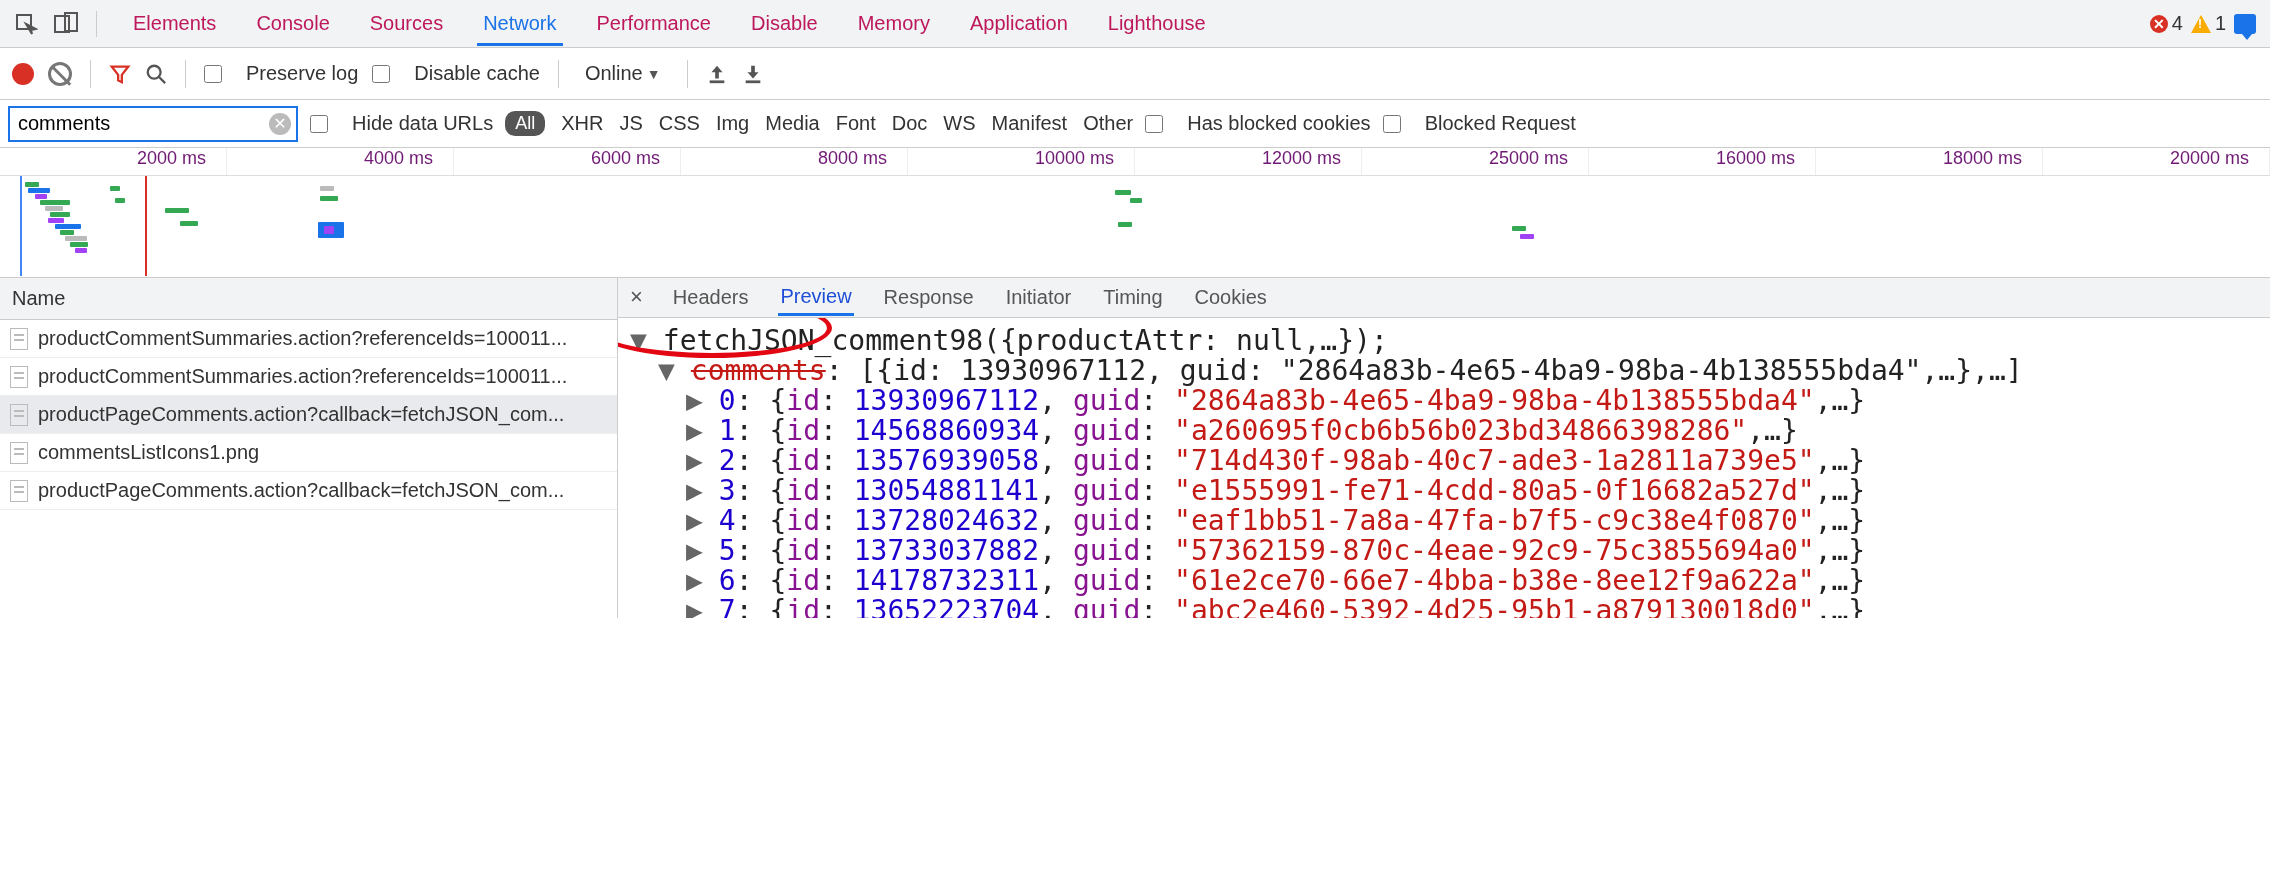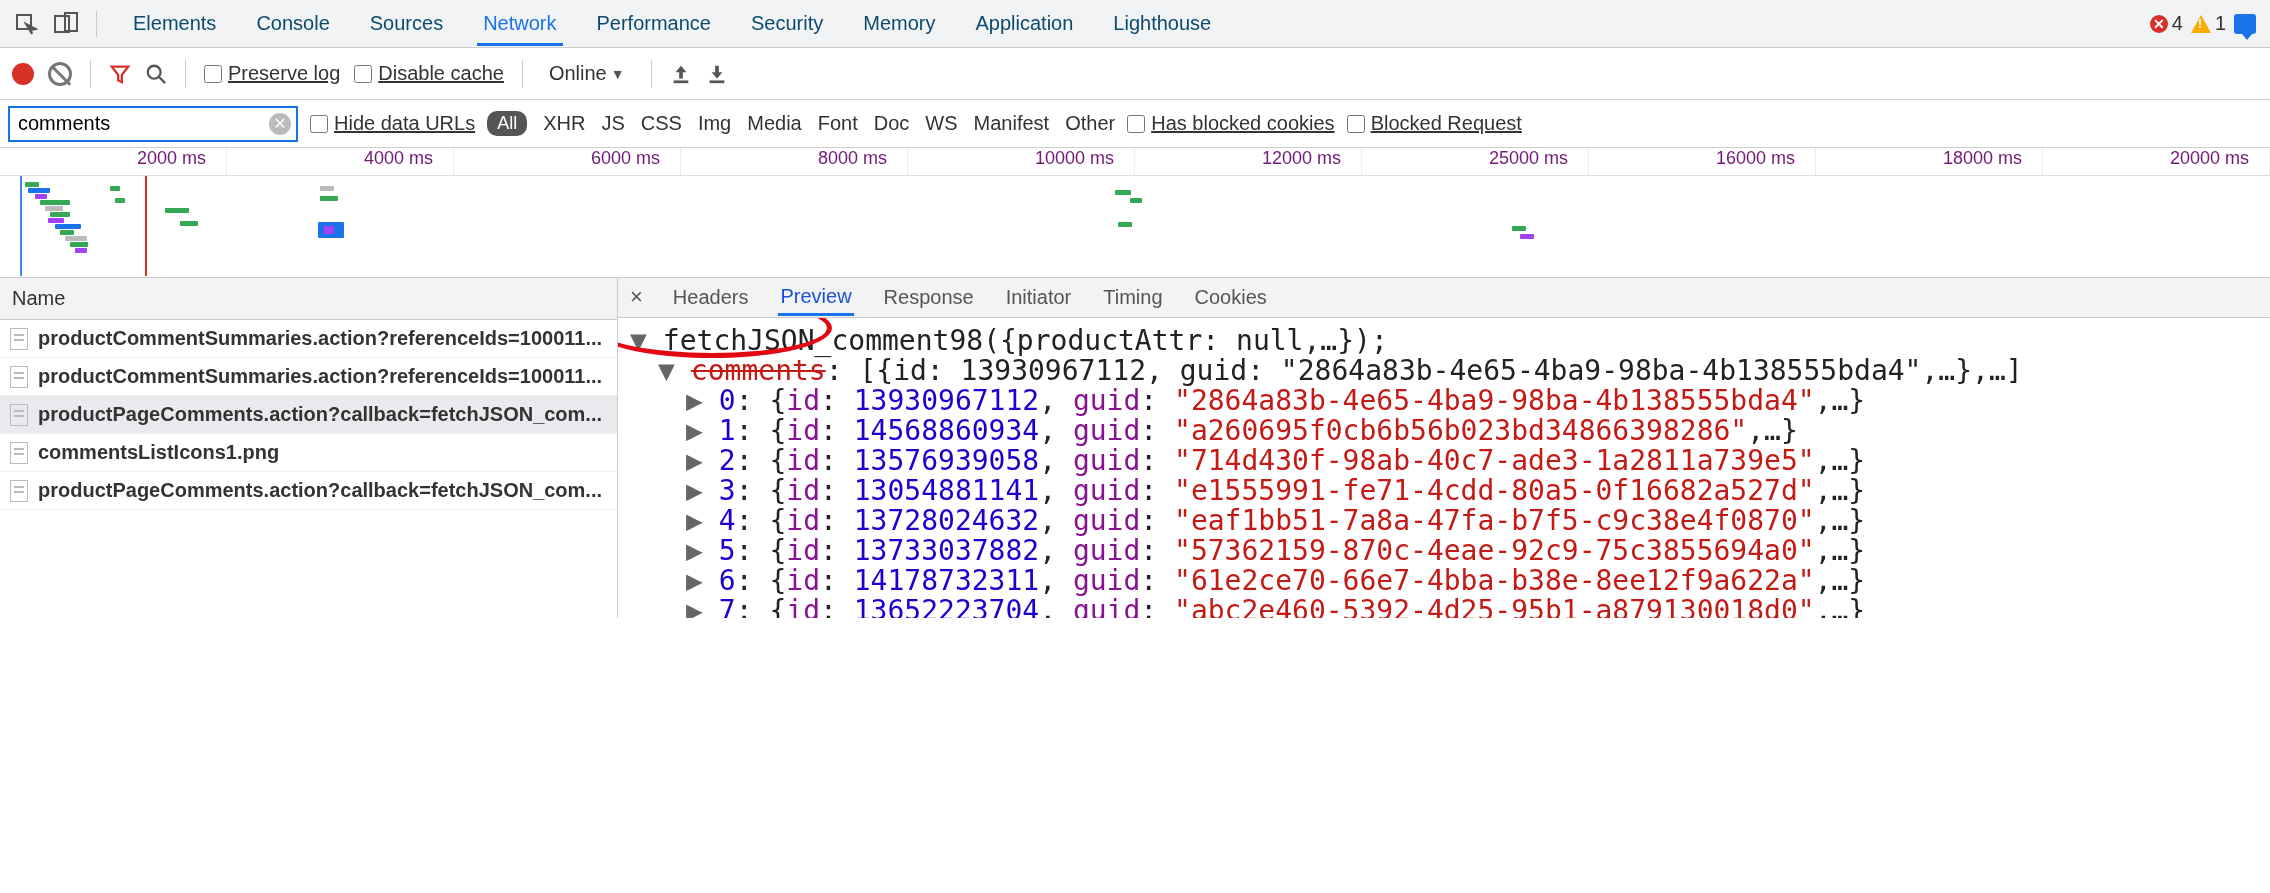--- a/index.html
+++ b/index.html
@@ -3,40 +3,40 @@
 <meta charset="utf-8">
 <style>
   * { box-sizing: border-box; margin: 0; padding: 0; }
   body { font-family: "Segoe UI", Arial, sans-serif; font-size: 20px; color: #333; background: #fff; width: 2270px; overflow: hidden; }
 
   
   .top-bar { display: flex; align-items: center; height: 48px; border-bottom: 1px solid #ccc; background: #f1f3f4; padding: 0 10px; gap: 8px; }
   .top-bar .icon-btn { width: 32px; height: 32px; display: flex; align-items: center; justify-content: center; color: #555; }
   .top-bar .divider { width: 1px; height: 26px; background: #ccc; margin: 0 6px; }
   .tabs { display: flex; gap: 28px; margin-left: 16px; flex: 1; }
-  .tab { padding: 10px 6px 8px 6px; color: #0c4a6e; cursor: pointer; }
+  .tab { padding: 10px 6px 8px 6px; color: #be185d; cursor: pointer; }
   .tab.active { color: #1a73e8; border-bottom: 3px solid #1a73e8; }
   .top-right { display: flex; align-items: center; gap: 8px; margin-right: 4px; }
   .badge-err { display:flex; align-items:center; gap:4px; color:#333; }
   .badge-warn{ display:flex; align-items:center; gap:4px; color:#333; }
   .circle-err { width:18px; height:18px; border-radius:50%; background:#d93025; color:#fff; display:flex; align-items:center; justify-content:center; font-size:14px; font-weight:bold;}
   .tri-warn  { width:0; height:0; border-left:10px solid transparent; border-right:10px solid transparent; border-bottom:18px solid #f9ab00; position:relative;}
   .tri-warn::after{content:"!"; position:absolute; left:-3px; top:2px; font-size:12px; color:#fff; font-weight:bold;}
   .chat-icon{ width:22px; height:20px; background:#1a73e8; border-radius:3px; position:relative;}
   .chat-icon::after{content:""; position:absolute; bottom:-6px; right:4px; width:0;height:0;border-left:5px solid transparent;border-right:5px solid transparent;border-top:6px solid #1a73e8;}
 
   
   .toolbar { display:flex; align-items:center; height:52px; border-bottom:1px solid #ccc; padding:0 12px; gap:14px; background:#fff;}
   .rec-dot { width:22px; height:22px; border-radius:50%; background:#d93025; }
   .stop-icon{ width:24px;height:24px;border:3px solid #777;border-radius:50%;position:relative;}
   .stop-icon::after{content:"";position:absolute;width:26px;height:3px;background:#777;top:9px;left:-3px;transform:rotate(45deg);}
   .funnel{ color:#d93025;}
   .search-i{ color:#555;}
   .toolbar .divider{ width:1px; height:28px; background:#ccc; margin:0 4px;}
-  .chk { display:flex; align-items:center; gap:6px; color:#333;text-decoration:underline;}
+  .chk { display:flex; align-items:center; gap:24px; color:#333;}
   .chk input{ width:18px; height:18px;}
   .select-wrapper{ display:flex; align-items:center; gap:4px; padding:0 8px; color:#333;}
   .select-wrapper .caret{ font-size:14px; color:#555;}
   .upload-i,.download-i{ color:#555;}
 
   
   .filter-row{ display:flex; align-items:center; height:48px; border-bottom:1px solid #ccc; padding:4px 8px; gap:12px; background:#fff;}
   .filter-input-wrap{ position:relative; width:290px; height:36px; border:2px solid #1a73e8; display:flex; align-items:center; padding:0 30px 0 8px;}
   .filter-input{ border:none; outline:none; font-size:20px; width:100%;}
   .clear-x{ position:absolute; right:5px; width:22px; height:22px; border-radius:50%; background:#bbb; color:#fff; display:flex;align-items:center;justify-content:center; font-size:16px;}
@@ -50,21 +50,21 @@
   .time-cell{ flex:1; text-align:right; padding-right:20px; font-size:18px; color:#701a75; border-right:1px solid #eee;}
   .wave-area{ position:relative; height:100px;}
   .vline-blue{ position:absolute; top:0; bottom:0; width:2px; background:#4285f4;}
   .vline-red { position:absolute; top:0; bottom:0; width:2px; background:#d93025;}
   .bar{ position:absolute; height:5px; border-radius:1px;}
 
   
   .split{ display:flex; height:340px;}
   .left-pane{ width:618px; border-right:1px solid #ccc; display:flex; flex-direction:column;}
   .col-header{ height:42px; display:flex; align-items:center; padding:0 12px; border-bottom:1px solid #ccc; background:#f1f3f4; font-size:20px;}
-  .req-list{ overflow:hidden;font-weight:bold;}
+  .req-list{ overflow:hidden;}
   .req-row{ display:flex; align-items:center; gap:10px; height:38px; padding:0 10px; border-bottom:1px solid #eee; white-space:nowrap; overflow:hidden; text-overflow:ellipsis;}
   .req-row.selected{ background:#e8eaed;}
   .doc-icon{ width:18px;height:22px;border:1px solid #bbb; position:relative; flex-shrink:0;}
   .doc-icon::before,.doc-icon::after{content:"";position:absolute;left:3px;right:3px;height:2px;background:#bbb;}
   .doc-icon::before{top:5px;} .doc-icon::after{top:10px;}
   .req-name{ overflow:hidden; text-overflow:ellipsis;}
 
   .right-pane{ flex:1; display:flex; flex-direction:column; position:relative;}
   .detail-tabs{ display:flex; align-items:center; gap:28px; height:42px; padding:0 12px; border-bottom:1px solid #ccc; background:#f1f3f4;}
   .detail-tabs .close-x{ font-size:22px; color:#555; cursor:pointer;}
@@ -106,21 +106,21 @@
         <rect x="12" y="1" width="12" height="18"></rect>
       </svg>
   </div>
   <div class="divider"></div>
   <div class="tabs">
     <div class="tab">Elements</div>
     <div class="tab">Console</div>
     <div class="tab">Sources</div>
     <div class="tab active">Network</div>
     <div class="tab">Performance</div>
-    <div class="tab">Security</div>
+    <div class="tab">Disable</div>
     <div class="tab">Memory</div>
     <div class="tab">Application</div>
     <div class="tab">Lighthouse</div>
   </div>
   <div class="top-right">
     <div class="badge-err">
       <span class="circle-err">✕</span>
       <span>4</span>
     </div>
     <div class="badge-warn">

